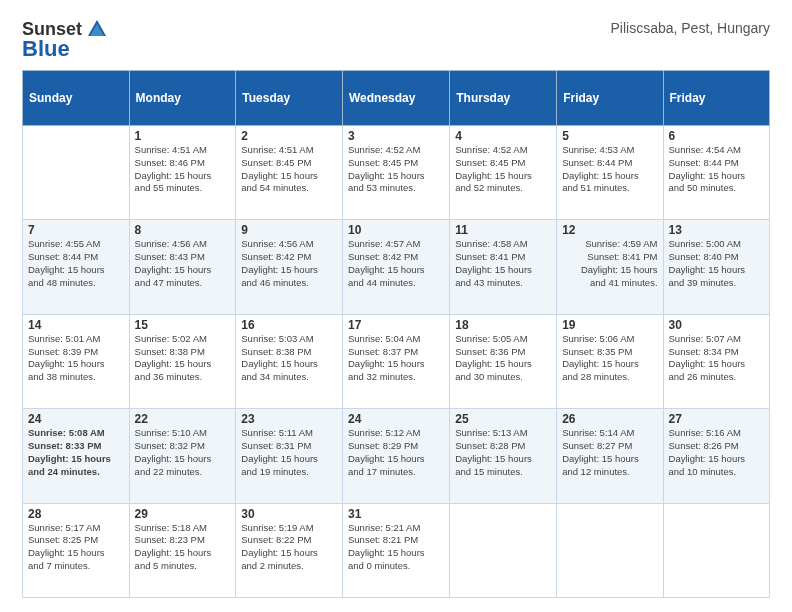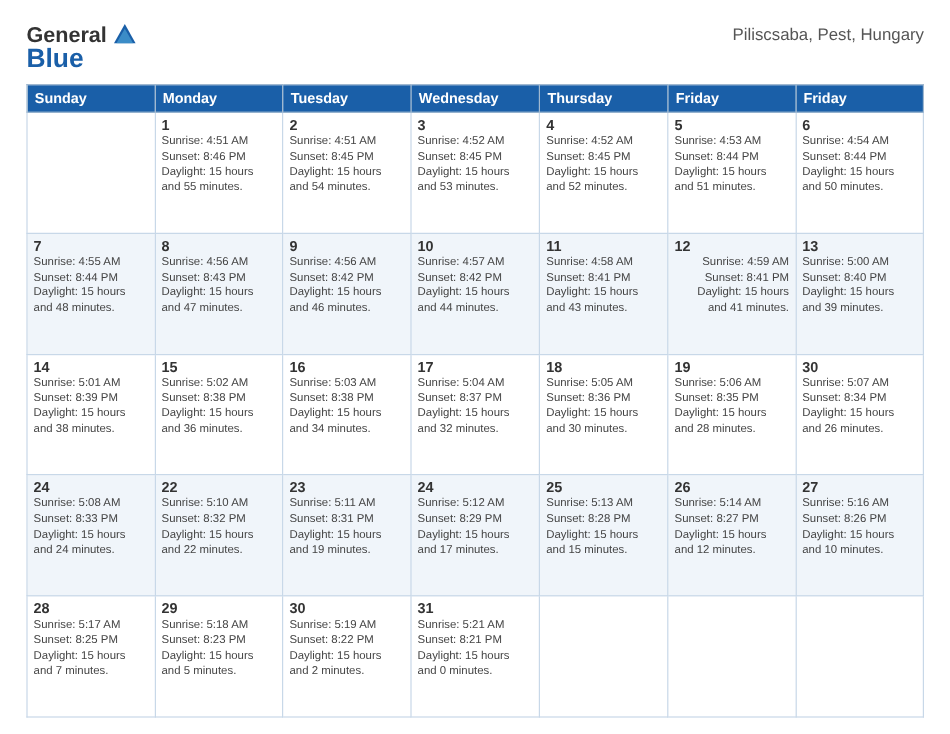--- a/index.html
+++ b/index.html
@@ -56,21 +56,21 @@
       width: 100%;
       border-collapse: collapse;
       flex: 1;
     }
     .calendar th {
       background: #1a5fa8;
       color: #fff;
       text-align: left;
       font-size: 12px;
       font-weight: bold;
-      padding: 4px 6px;
+      padding: 20px 6px;
       border: 1px solid #a0b8d0;
     }
     .calendar td {
       border: 1px solid #c8d8e8;
       vertical-align: top;
       padding: 3px 5px;
       width: 108px;
       background: #fff;
     }
     .calendar tr:nth-child(even) td {
@@ -92,21 +92,21 @@
       background: #f8f8f8;
     }
   </style>
 </head>
 <body>
 
 <div class="page">
   <div class="header">
     <div class="logo">
       <div class="logo-text">
-        <span style="font-size:18px;font-weight:bold;color:#333;">General</span>
+        <span style="font-size:18px;font-weight:bold;color:#333;">Sunset</span>
         <svg class="logo-icon" viewBox="0 0 22 22">
           <polygon points="11,2 20,18 2,18" fill="#1a5fa8"></polygon>
           <polygon points="11,6 18,18 4,18" fill="#4a9fd4" opacity="0.7"></polygon>
         </svg>
       </div>
       <span style="font-size:22px;font-weight:bold;color:#1a5fa8;margin-top:-4px;">Blue</span>
     </div>
     <div class="title-block">
       <div class="location">Piliscsaba, Pest, Hungary</div>
     </div>
@@ -268,21 +268,21 @@
             <span class="day-number">30</span>
             <div class="day-info" style="white-space: pre-line;">Sunrise: 5:07 AM
 Sunset: 8:34 PM
 Daylight: 15 hours
 and 26 minutes.</div>
           </td>
         </tr>
         <tr>
           <td>
             <span class="day-number">24</span>
-            <div class="day-info" style="white-space: pre-line;">Sunrise: 5:08 AM
+            <div class="day-info" style="white-space: pre-line; font-weight: bold;">Sunrise: 5:08 AM
 Sunset: 8:33 PM
 Daylight: 15 hours
 and 24 minutes.</div>
           </td>
           <td>
             <span class="day-number">22</span>
             <div class="day-info" style="white-space: pre-line;">Sunrise: 5:10 AM
 Sunset: 8:32 PM
 Daylight: 15 hours
 and 22 minutes.</div>

